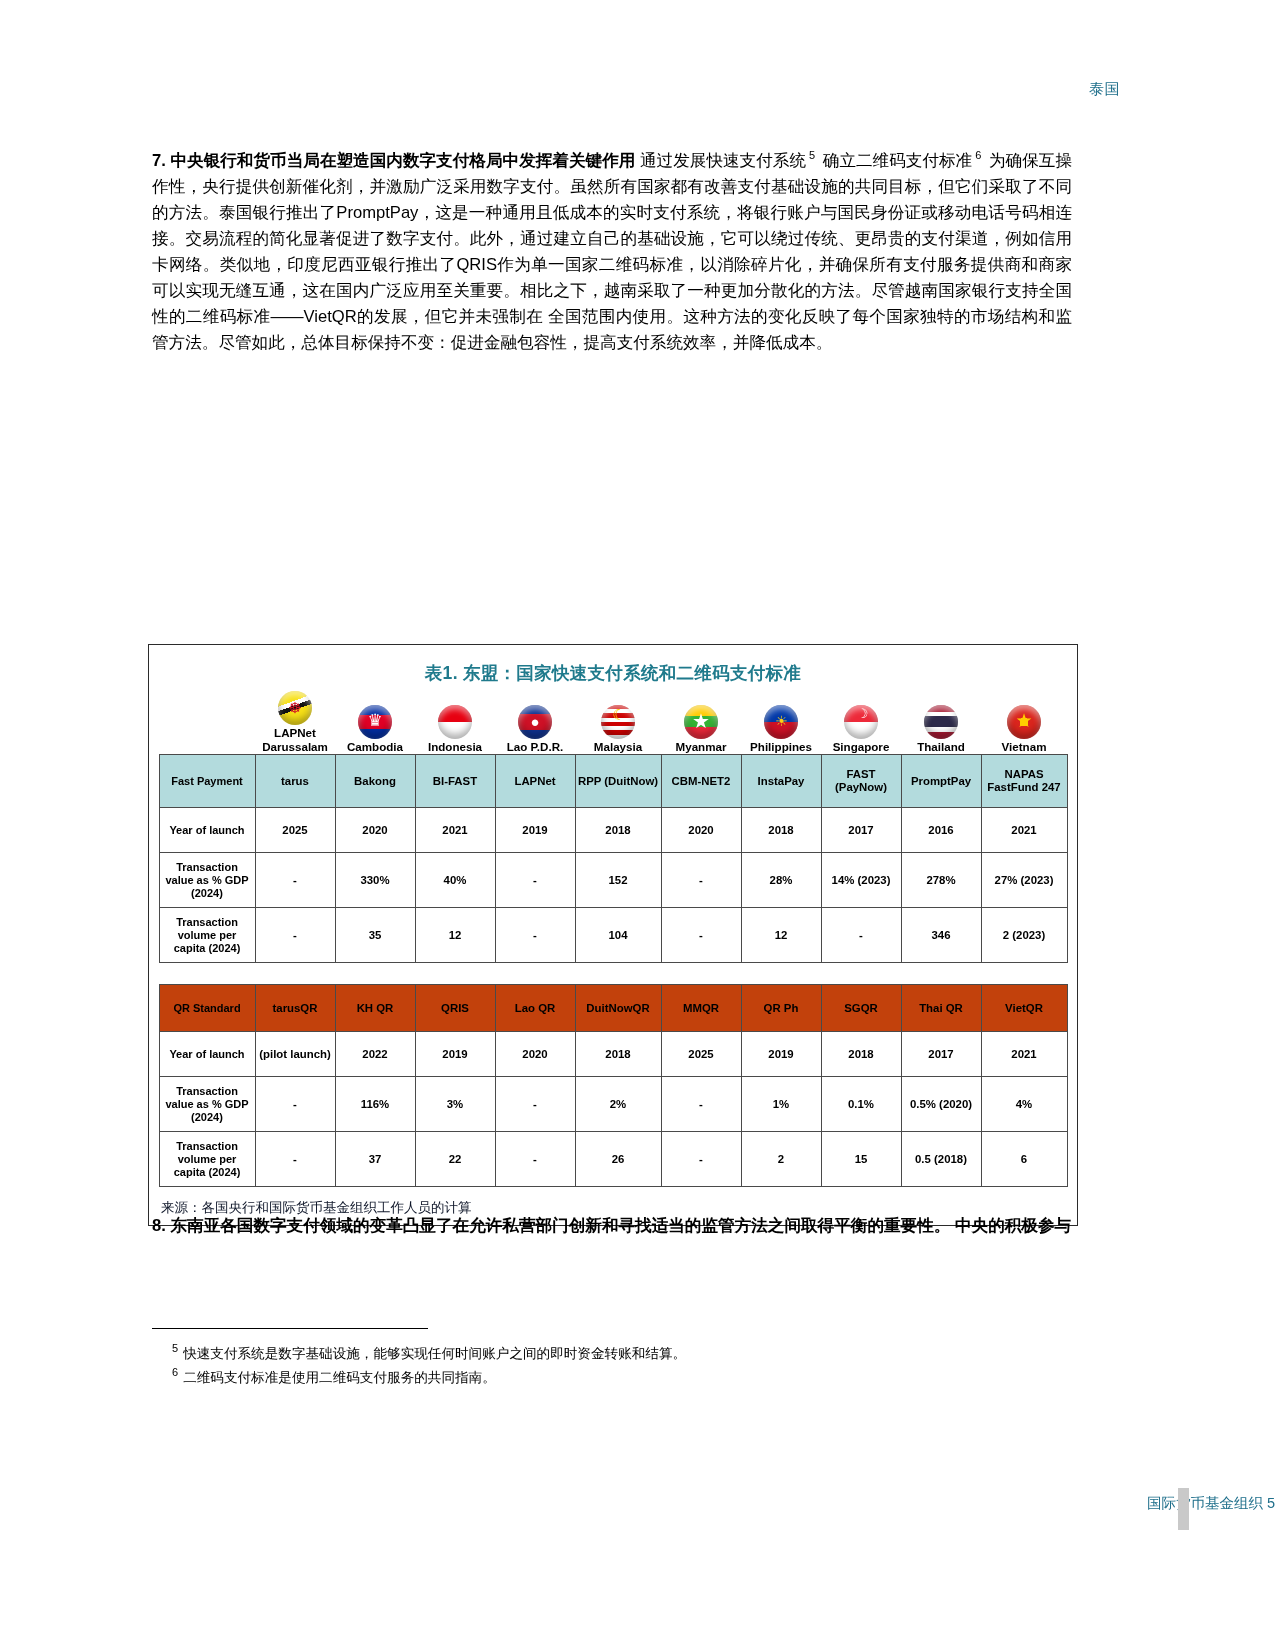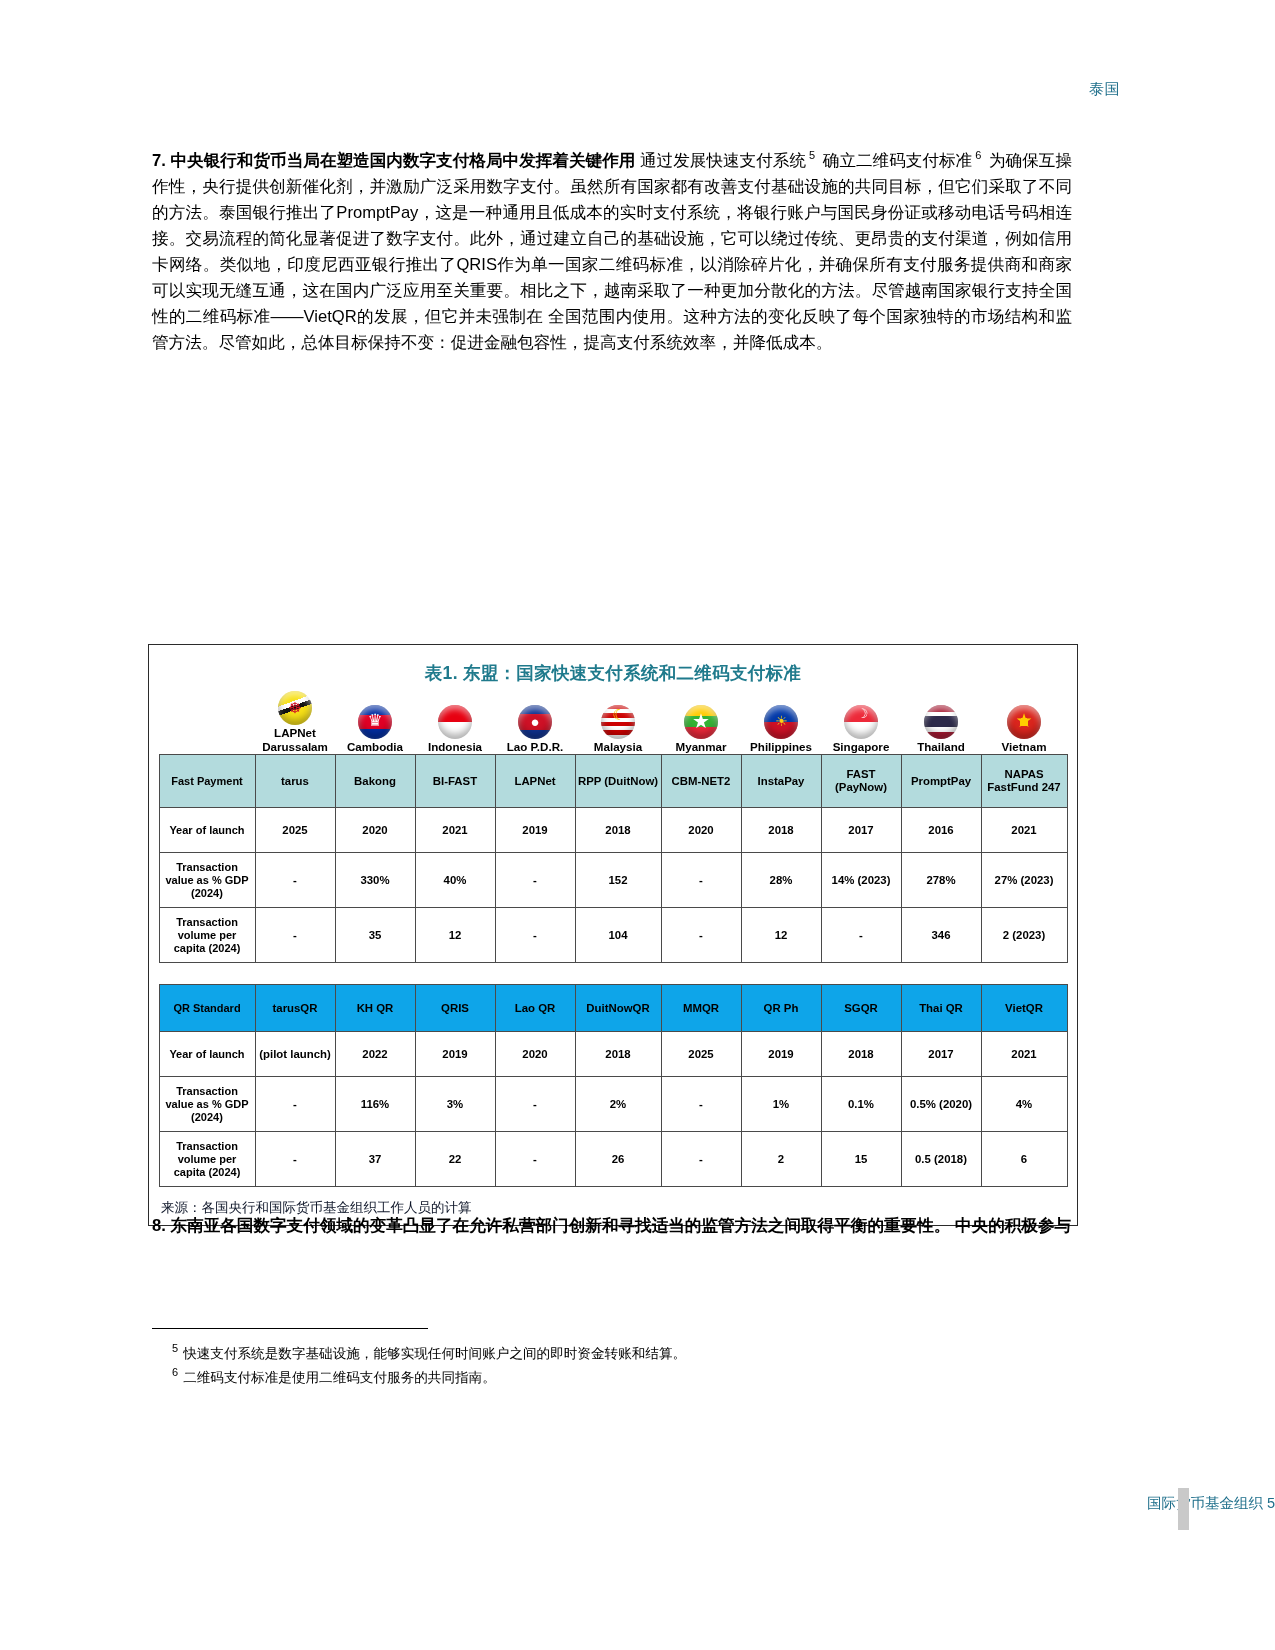--- a/index.html
+++ b/index.html
@@ -130,21 +130,21 @@
     color: #000;
   }
   .dt td.rowlabel {
     font-size: 11px;
   }
   .hdr td {
     background: #b3dbdd;
     height: 44px;
   }
   .hdr2 td {
-    background: #0ea5e9;
+    background: #c2410c;
     height: 38px;
   }
   .dt tr.tall td { height: 46px; }
   .dt tr.reg td { height: 36px; }
 
   .gap-row td {
     border: none;
     height: 13px;
     background: #ffffff;
   }

